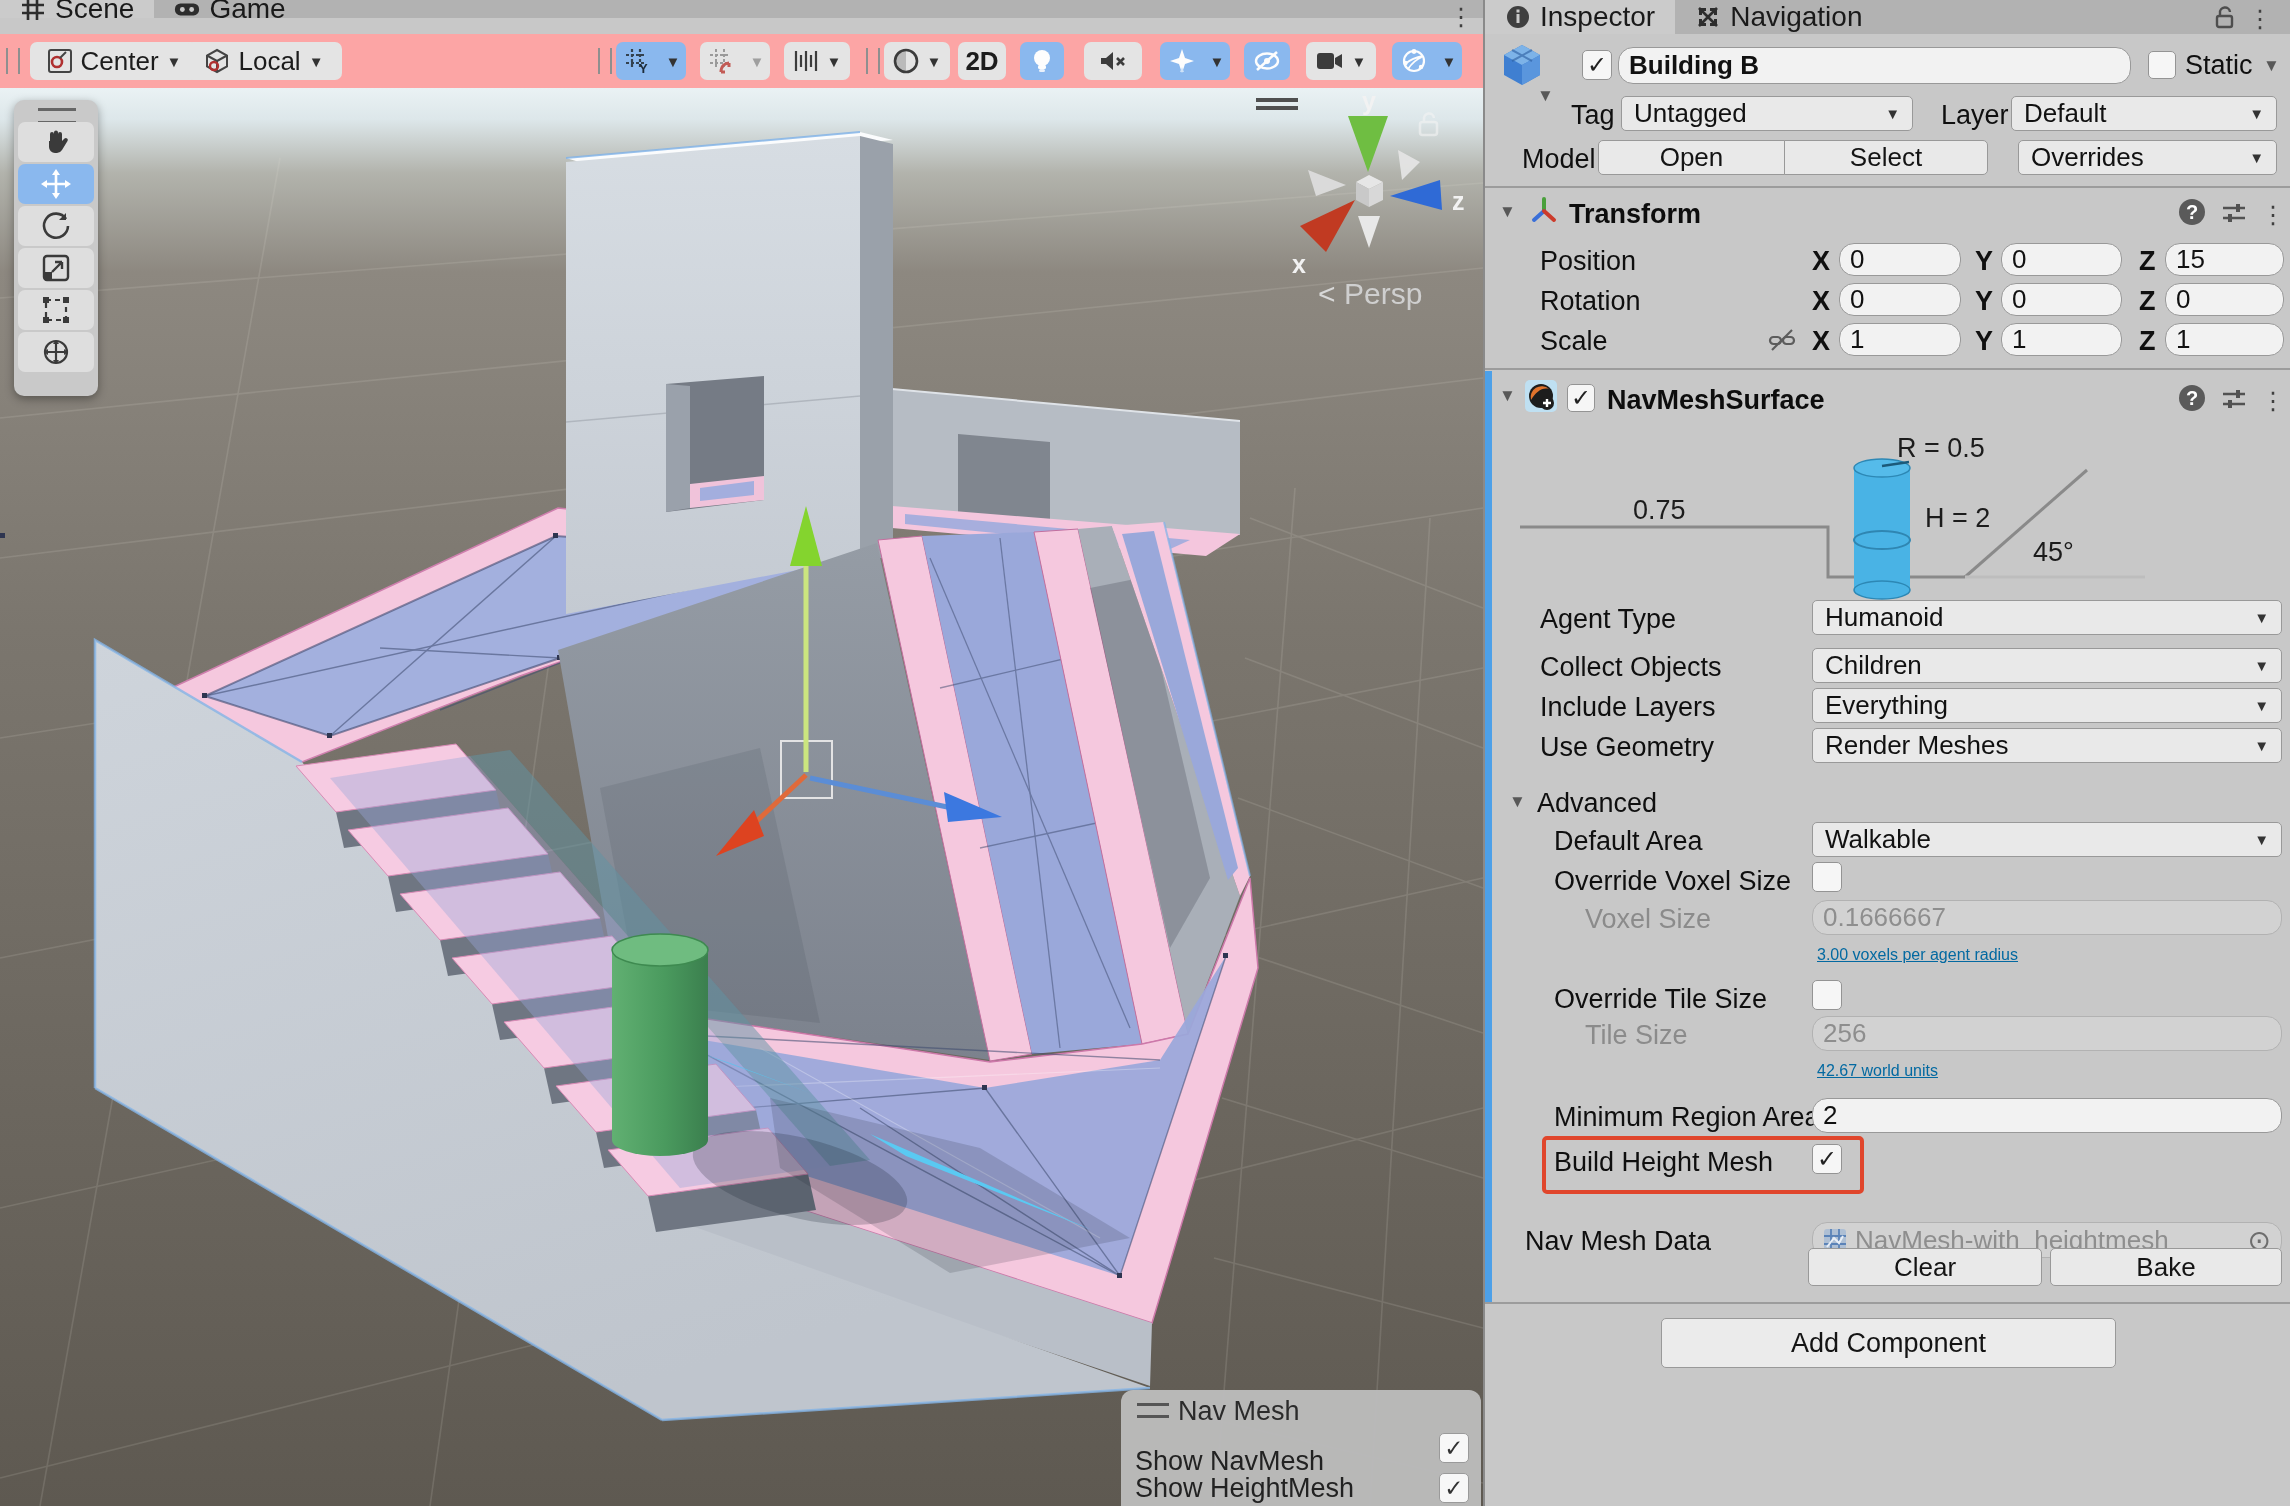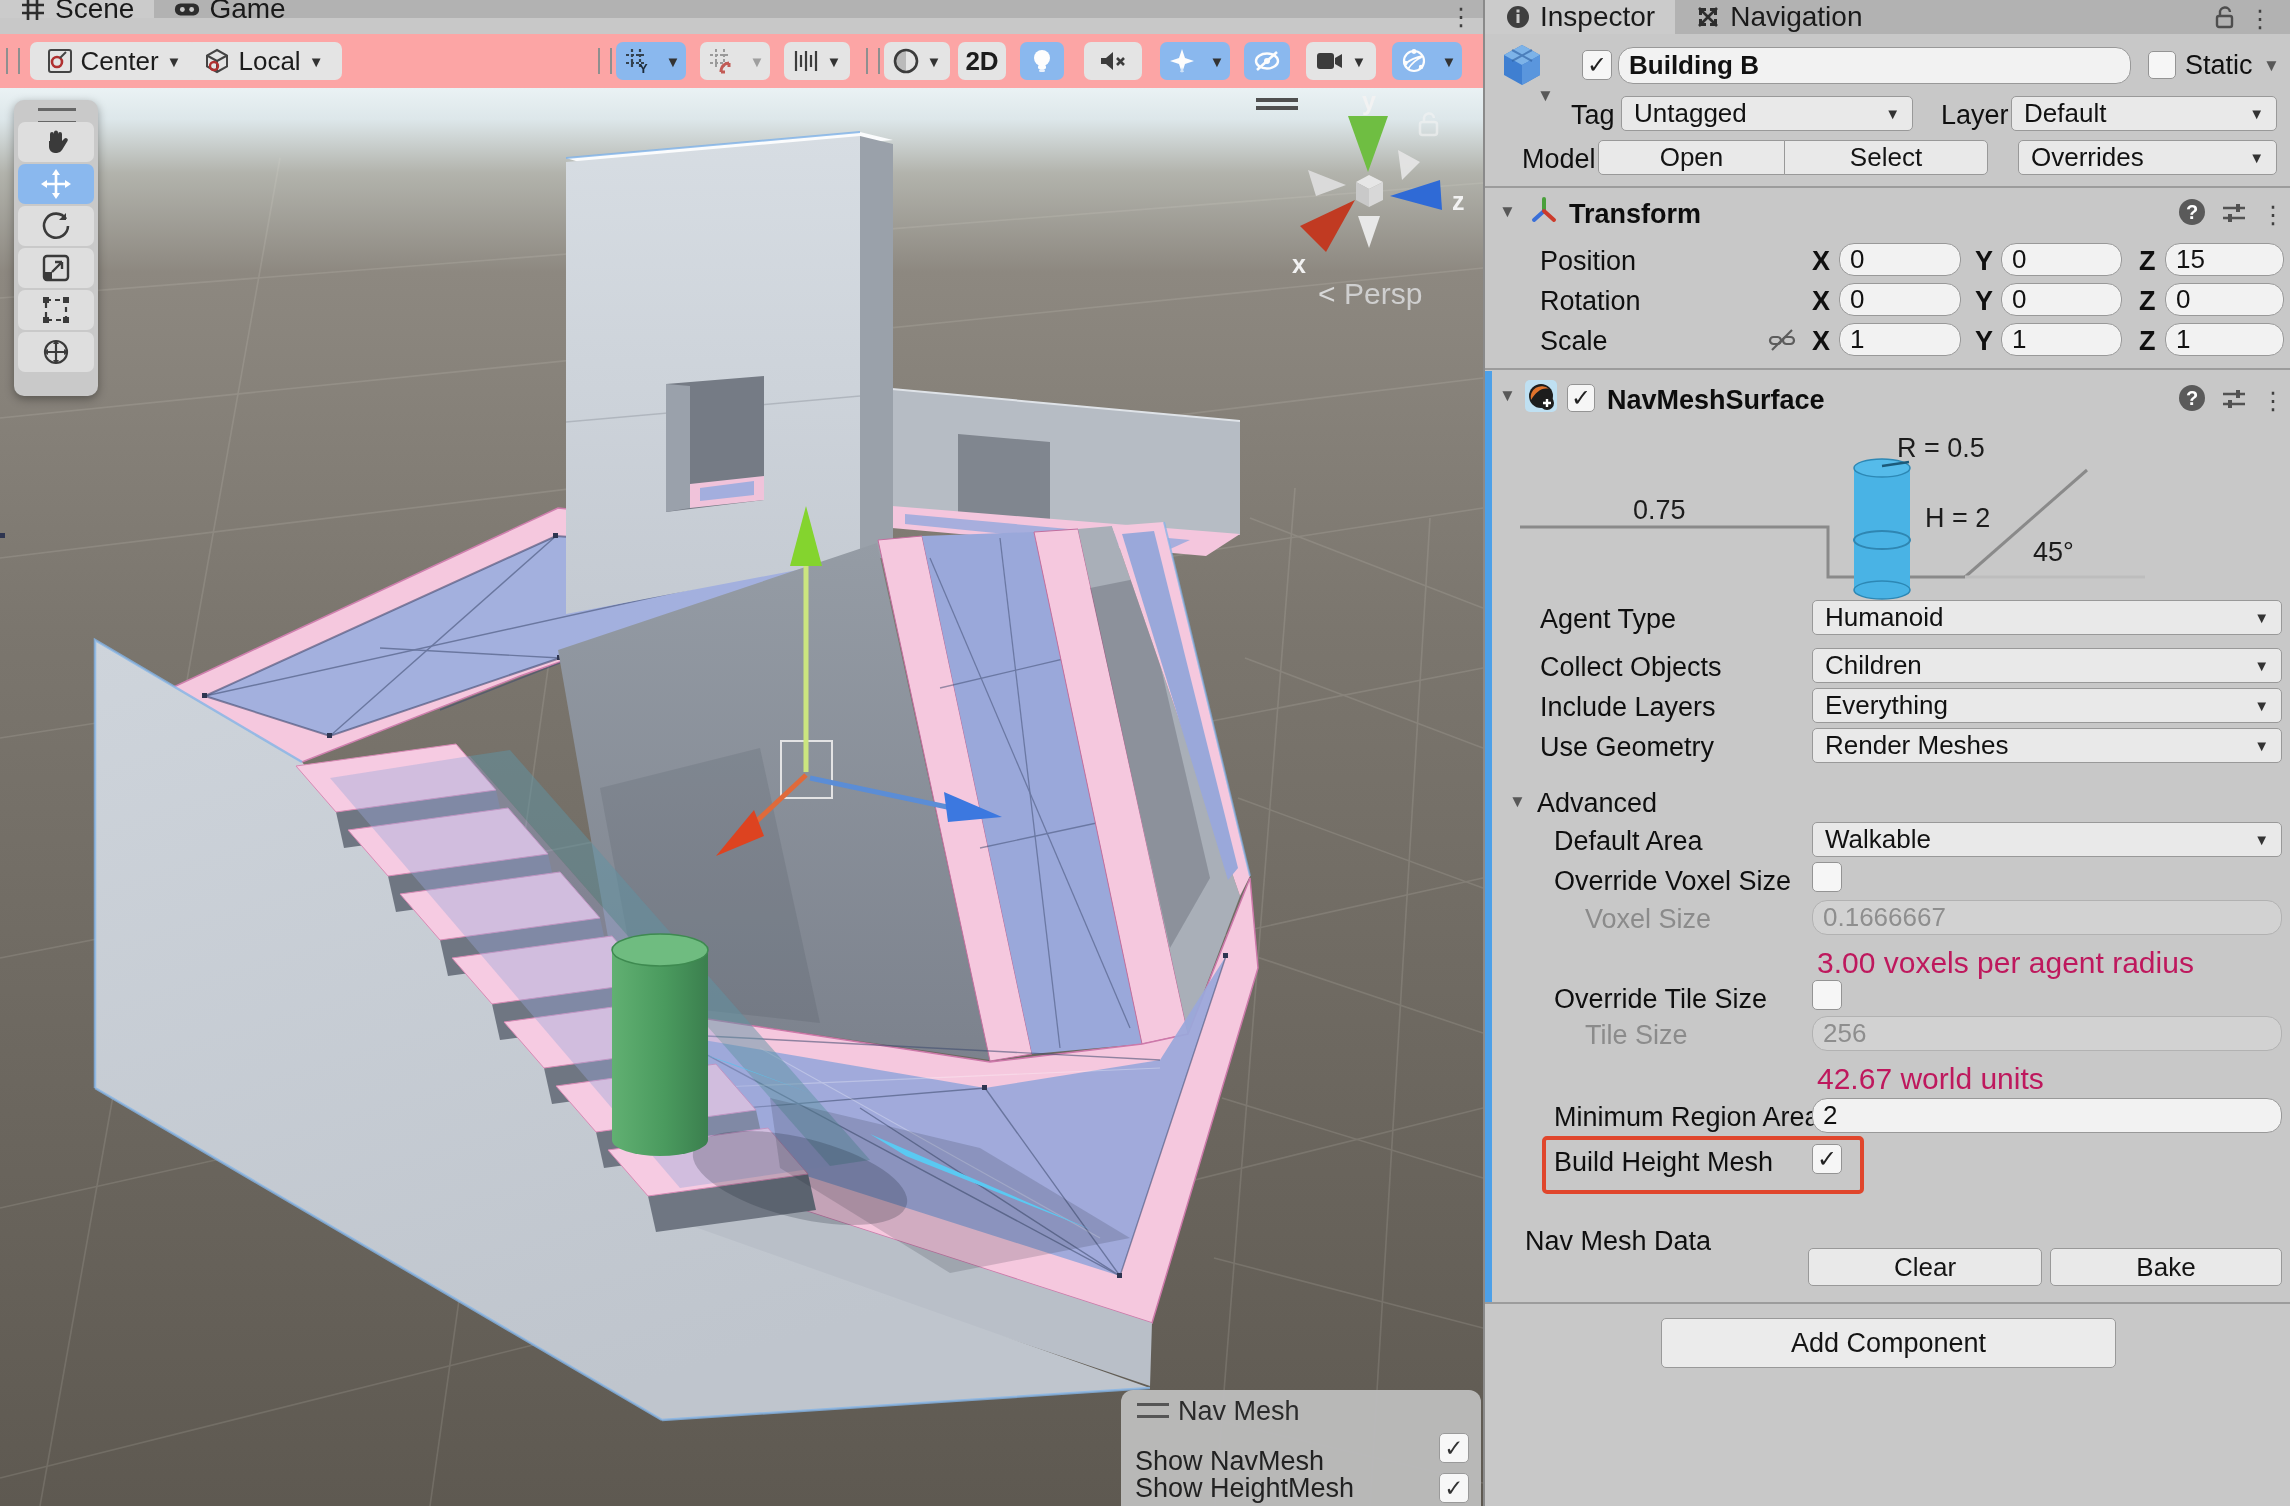--- a/index.html
+++ b/index.html
@@ -33,21 +33,21 @@
   .nm-handle{position:absolute;left:16px;top:13px;width:32px;height:9px;border-top:3px solid #555;border-bottom:3px solid #555;}
   .nm-row{position:absolute;left:14px;font-size:27px;color:#222;}
   .nm-cb{position:absolute;left:318px;width:28px;height:28px;background:#f7f7f7;border:1px solid #9a9a9a;border-radius:5px;display:flex;align-items:center;justify-content:center;font-size:23px;color:#333;}
   .nm-cb.on::after{content:"\2713";}
   
   .inspector{position:absolute;left:1483px;top:0;width:807px;height:1506px;background:#c8c8c8;border-left:2px solid #8a8a8a;box-sizing:border-box;}
   .insp-tabbar{position:absolute;left:0;top:0;right:0;height:34px;background:#b2b2b2;display:flex;}
   .icon16{width:26px;height:26px;}
   .ilabel{position:absolute;font-size:27px;color:#0f0f0f;white-space:nowrap;}
   .ilabel.dim{color:#8b8b8b;}
-  .ihelp{position:absolute;font-size:30px;color:#be185d;white-space:nowrap;}
+  .ihelp{position:absolute;font-size:16px;color:#0369a1;white-space:nowrap;text-decoration:underline;}
   .ifield{position:absolute;background:#f2f2f2;border:1px solid #999;border-radius:15px;font-size:26px;color:#111;display:flex;align-items:center;padding:0 10px;box-sizing:border-box;}
   .ifield.disabled{background:#d2d2d2;border-color:#b2b2b2;color:#8e8e8e;}
   .dropdown{position:absolute;background:#e9e9e9;border:1px solid #999;border-radius:5px;font-size:26px;color:#111;display:flex;align-items:center;justify-content:space-between;padding:0 12px;box-sizing:border-box;}
   .ibtn{position:absolute;background:#e9e9e9;border:1px solid #999;border-radius:5px;font-size:26px;color:#141414;display:flex;align-items:center;justify-content:center;box-sizing:border-box;}
   .checkbox{position:absolute;width:30px;height:30px;background:#f6f6f6;border:1px solid #949494;border-radius:5px;display:flex;align-items:center;justify-content:center;font-size:24px;color:#222;box-sizing:border-box;}
   .checkbox.on::after{content:"\2713";}
   .hr{position:absolute;left:0;width:807px;height:2px;background:#9c9c9c;}
   .sechead{position:absolute;font-size:27px;font-weight:bold;color:#0d0d0d;white-space:nowrap;}
   .fold{position:absolute;font-size:17px;color:#585858;}
   .stripe{position:absolute;left:0;width:7px;background:#4da0e8;}
@@ -628,19 +628,28 @@
     <div class="ihelp" style="left:332px;top:1062px">42.67 world units</div>
 
     <div class="ilabel" style="left:69px;top:1102px">Minimum Region Area</div>
     <div class="ifield" style="left:327px;top:1098px;width:470px;height:35px">2</div>
 
     <div class="redbox" style="left:57px;top:1136px;width:314px;height:50px"></div>
     <div class="ilabel" style="left:69px;top:1147px">Build Height Mesh</div>
     <div class="checkbox on" style="left:327px;top:1144px"></div>
 
     <div class="ilabel" style="left:40px;top:1226px">Nav Mesh Data</div>
+    <div class="ifield disabled" style="left:327px;top:1222px;width:470px;height:36px;gap:8px">
+      <svg width="24" height="24" viewBox="0 0 24 24">
+          <rect x="1" y="1" width="22" height="22" rx="3" fill="#aebfd4"></rect>
+          <path d="M1 8h22M1 16h22M8 1v22M16 1v22" stroke="#5b83b8" stroke-width="1.8"></path>
+          <path d="M4 19l7-9 5 5 4-7" stroke="#e8eef6" stroke-width="2" fill="none"></path>
+        </svg>
+      <span style="flex:1">NavMesh-with_heightmesh</span>
+      <span style="font-size:28px;color:#6d6d6d">⊙</span>
+    </div>
     <div class="ibtn" style="left:323px;top:1248px;width:234px;height:38px">Clear</div>
     <div class="ibtn" style="left:565px;top:1248px;width:232px;height:38px">Bake</div>
 
     <div class="hr" style="top:1302px"></div>
     <div class="ibtn" style="left:176px;top:1318px;width:455px;height:50px;font-size:27px;background:#ebebeb">Add Component</div>
   </div>
 </div>
 
 </body></html>

